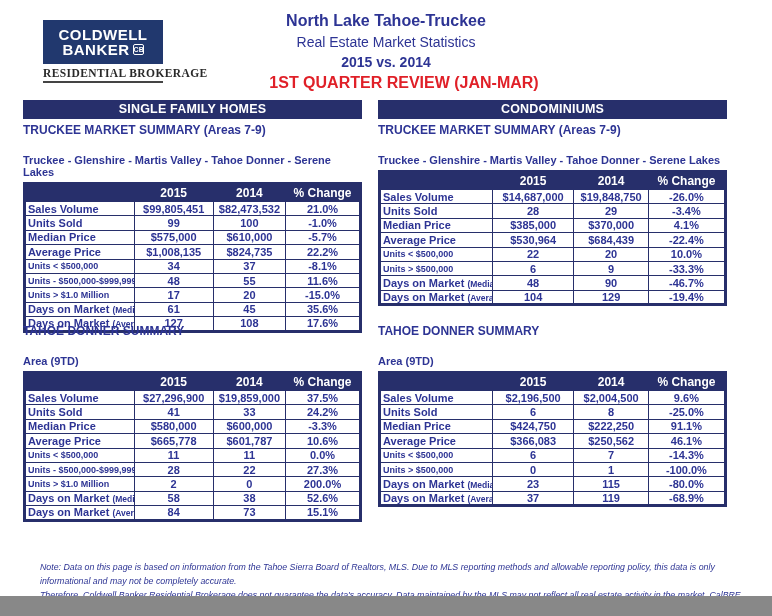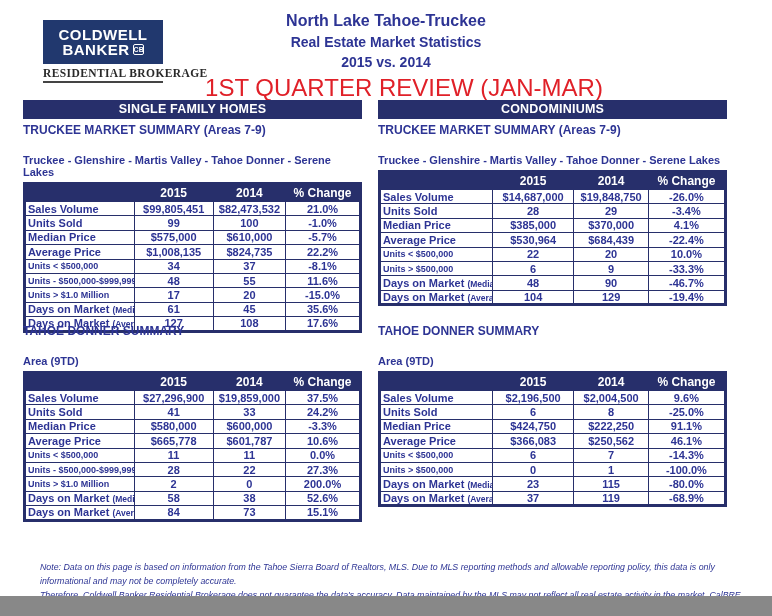--- a/index.html
+++ b/index.html
@@ -29,23 +29,23 @@
     display:inline-block;font-size:7px;border:1.5px solid #fff;border-radius:2px;
     width:11px;height:11px;line-height:9px;text-align:center;letter-spacing:0;
   }
   .logo-sub{
     margin-top:3px;font-family:"Liberation Serif",serif;font-weight:bold;
     font-size:11.5px;color:#2a2a2a;letter-spacing:.4px;white-space:nowrap;
     border-bottom:2px solid #444;padding-bottom:2px;text-align:center;
   }
   .titles{position:absolute;left:0;top:12px;width:100%;text-align:center;color:var(--textnavy);}
   .title-1{font-size:16px;font-weight:bold;}
-  .title-2{font-size:14px;font-weight:bold;margin-top:4px;}
+  .title-2{font-size:14px;font-weight:normal;margin-top:4px;}
   .title-3{font-size:14px;font-weight:bold;margin-top:4px;}
-  .title-4{font-size:24px;font-weight:normal;margin-top:4px;color:var(--red);margin-left:36px;}
+  .title-4{font-size:16px;font-weight:bold;margin-top:4px;color:var(--red);margin-left:36px;}
   
   .content{display:flex;padding-left:23px;gap:16px;height:452px;}
   .col{position:relative;}
   .col-left{width:339px;}
   .col-right{width:349px;}
   .band{
     background:var(--navy);color:#fff;font-weight:bold;font-size:12.5px;
     text-align:center;height:19px;line-height:19px;letter-spacing:.2px;
   }
   .summary-title{color:var(--textnavy);font-weight:bold;font-size:12px;margin-top:4px;}

